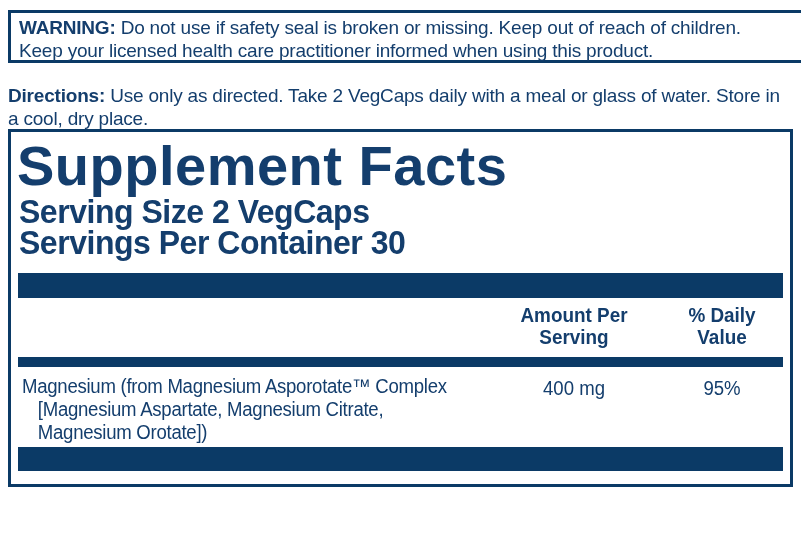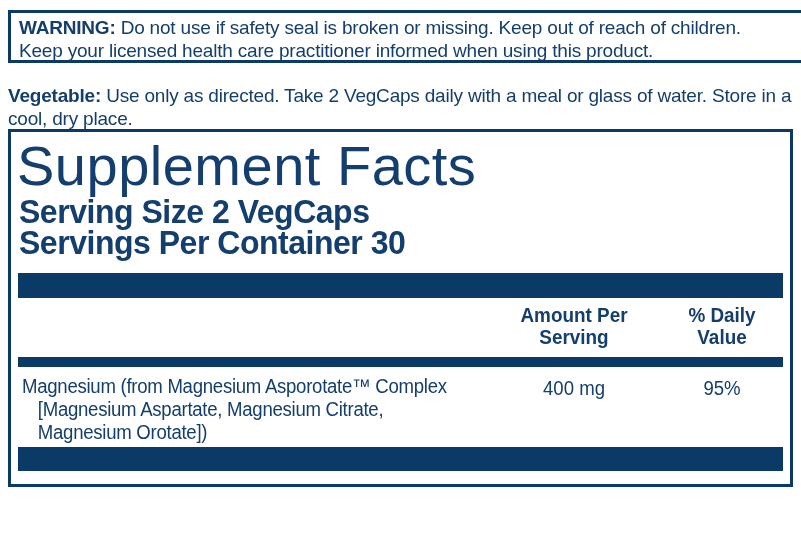--- a/index.html
+++ b/index.html
@@ -24,21 +24,21 @@
 
   .directions { position: absolute; left: 8px; top: 84px; width: 786px; }
 
   .panel {
     position: absolute; left: 8px; top: 129px;
     width: 779px; height: 352px;
     border: 3px solid #0b3a66;
   }
   .sf-title {
     position: absolute; left: 6px; top: 6px;
-    font-size: 56px; font-weight: normal; line-height: 56px;
+    font-size: 56px; font-weight: bold; line-height: 56px;
     letter-spacing: 0.5px; white-space: nowrap;
   }
   .sf-serving {
     position: absolute; left: 8px; top: 64px;
     font-size: 33px; font-weight: bold; line-height: 31px;
     letter-spacing: -0.5px;
     transform: scaleX(0.97); transform-origin: 0 0;
     white-space: nowrap;
   }
   .bar { position: absolute; left: 7px; width: 765px; background: #0b3a66; }
@@ -76,21 +76,21 @@
 </head>
 <body>
 
 <div class="page">
 
   <div class="warning-box">
     <p class="txt"><strong>WARNING:</strong> <span>Do not use if safety seal is broken or missing. Keep out of reach of children. Keep your licensed health care practitioner informed when using this product.</span></p>
   </div>
 
   <div class="directions">
-    <p class="txt"><strong>Vegetable:</strong> <span>Use only as directed. Take 2 VegCaps daily with a meal or glass of water. Store in a cool, dry place.</span></p>
+    <p class="txt"><strong>Directions:</strong> <span>Use only as directed. Take 2 VegCaps daily with a meal or glass of water. Store in a cool, dry place.</span></p>
   </div>
 
   <div class="panel">
 
     <div class="sf-title">Supplement Facts</div>
 
     <div class="sf-serving">
       <div>Serving Size 2 VegCaps</div>
       <div>Servings Per Container 30</div>
     </div>

